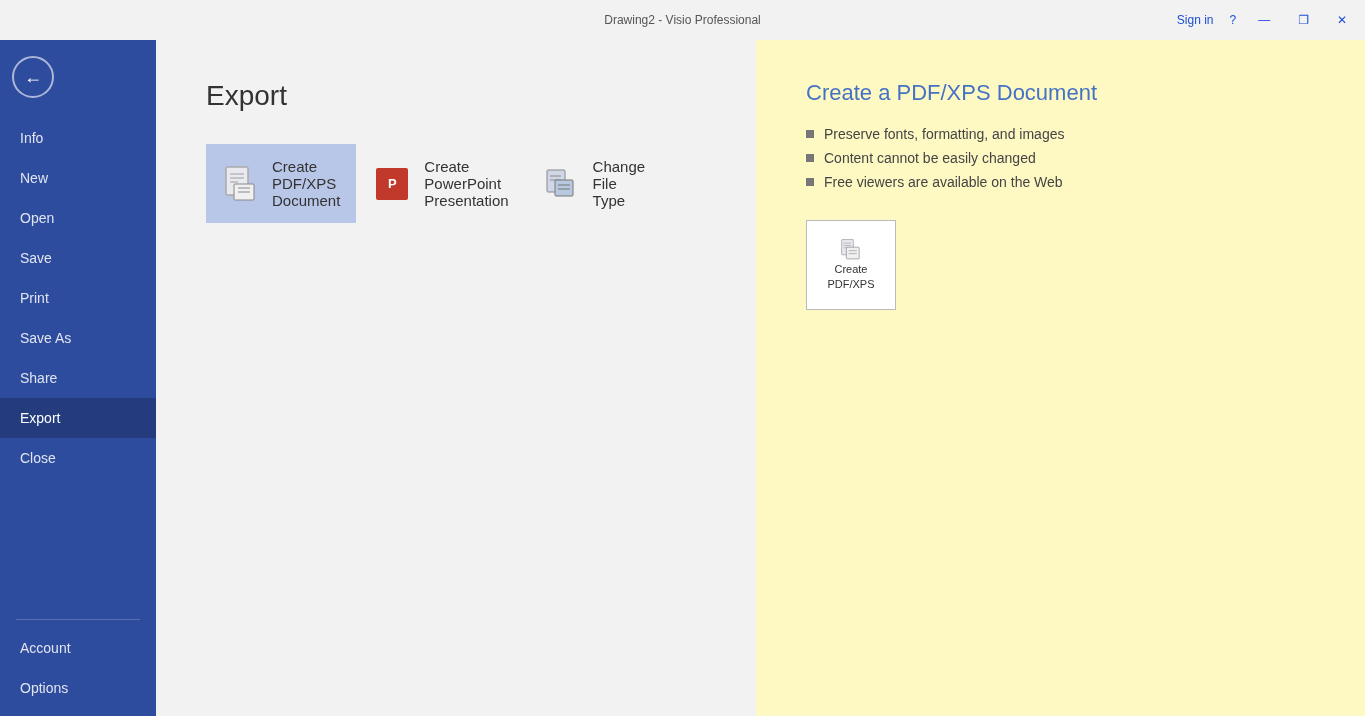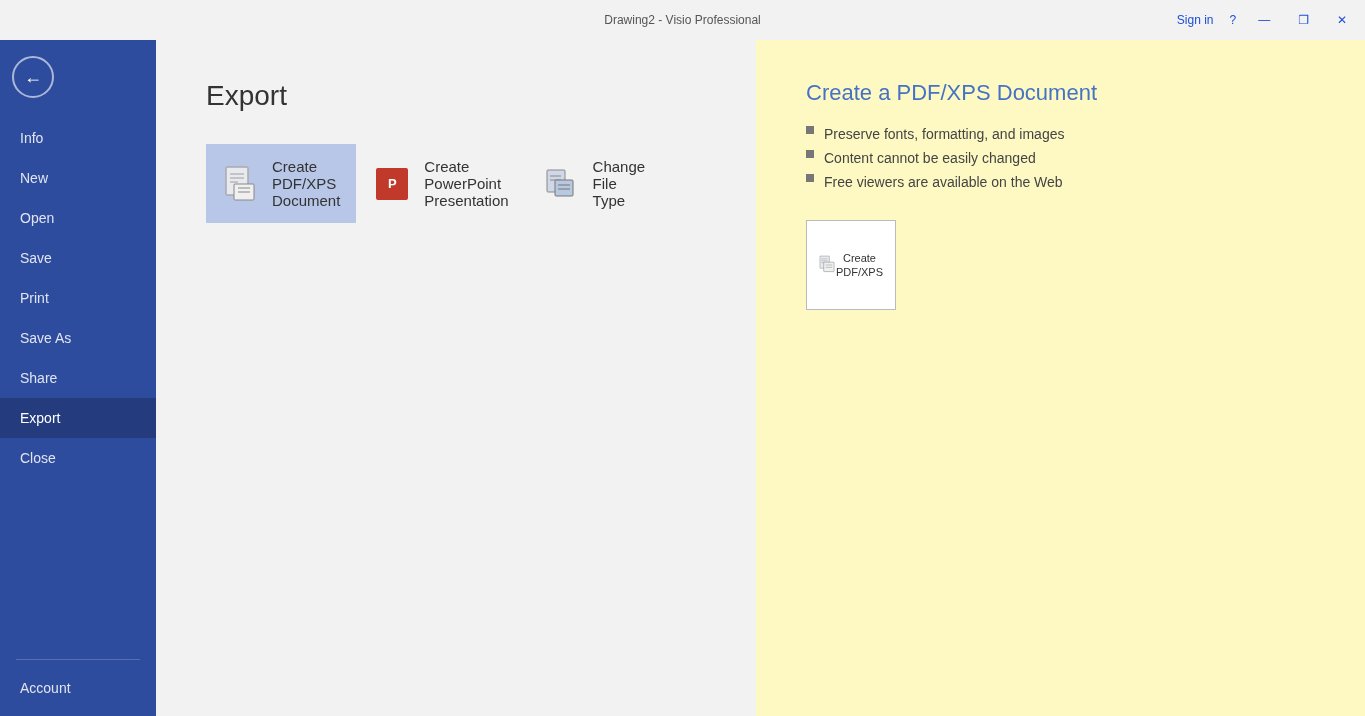--- a/index.html
+++ b/index.html
@@ -153,44 +153,45 @@
       margin-bottom: 20px;
       font-weight: 400;
     }
 
     .bullet-list {
       list-style: none;
       margin-bottom: 30px;
     }
     .bullet-list li {
       display: flex;
+      align-items: center;
       gap: 10px;
       font-size: 14px;
       color: #444;
       margin-bottom: 8px;
     }
     .bullet-square {
       width: 8px;
       height: 8px;
       background: #777;
       flex-shrink: 0;
     }
 
     
     .create-btn {
       width: 90px;
       height: 90px;
       border: 1px solid #bbb;
       background: white;
       display: flex;
-      flex-direction: row;
+      flex-direction: column;
       align-items: center;
       justify-content: center;
       cursor: pointer;
-      padding: 12px;
+      padding: 18px;
     }
     .create-btn-label {
       font-size: 11px;
       color: #333;
       text-align: center;
       line-height: 1.3;
     }
 
     
     .ppt-icon {
@@ -253,20 +254,23 @@
       <span>Export</span>
     </div>
     <div class="nav-item">
       <span>Close</span>
     </div>
 
     <div class="sidebar-bottom">
       <div class="sidebar-divider"></div>
       <div class="nav-item">
         <span>Account</span>
+      </div>
+      <div class="nav-item">
+        <span>Options</span>
       </div>
     </div>
   </div>
 
   <div style="display:flex; flex:1; overflow:hidden;">
 
     <div class="content" style="max-width:600px; flex-shrink:0;">
       <h1 class="page-title">Export</h1>
 
       <div class="export-options">

